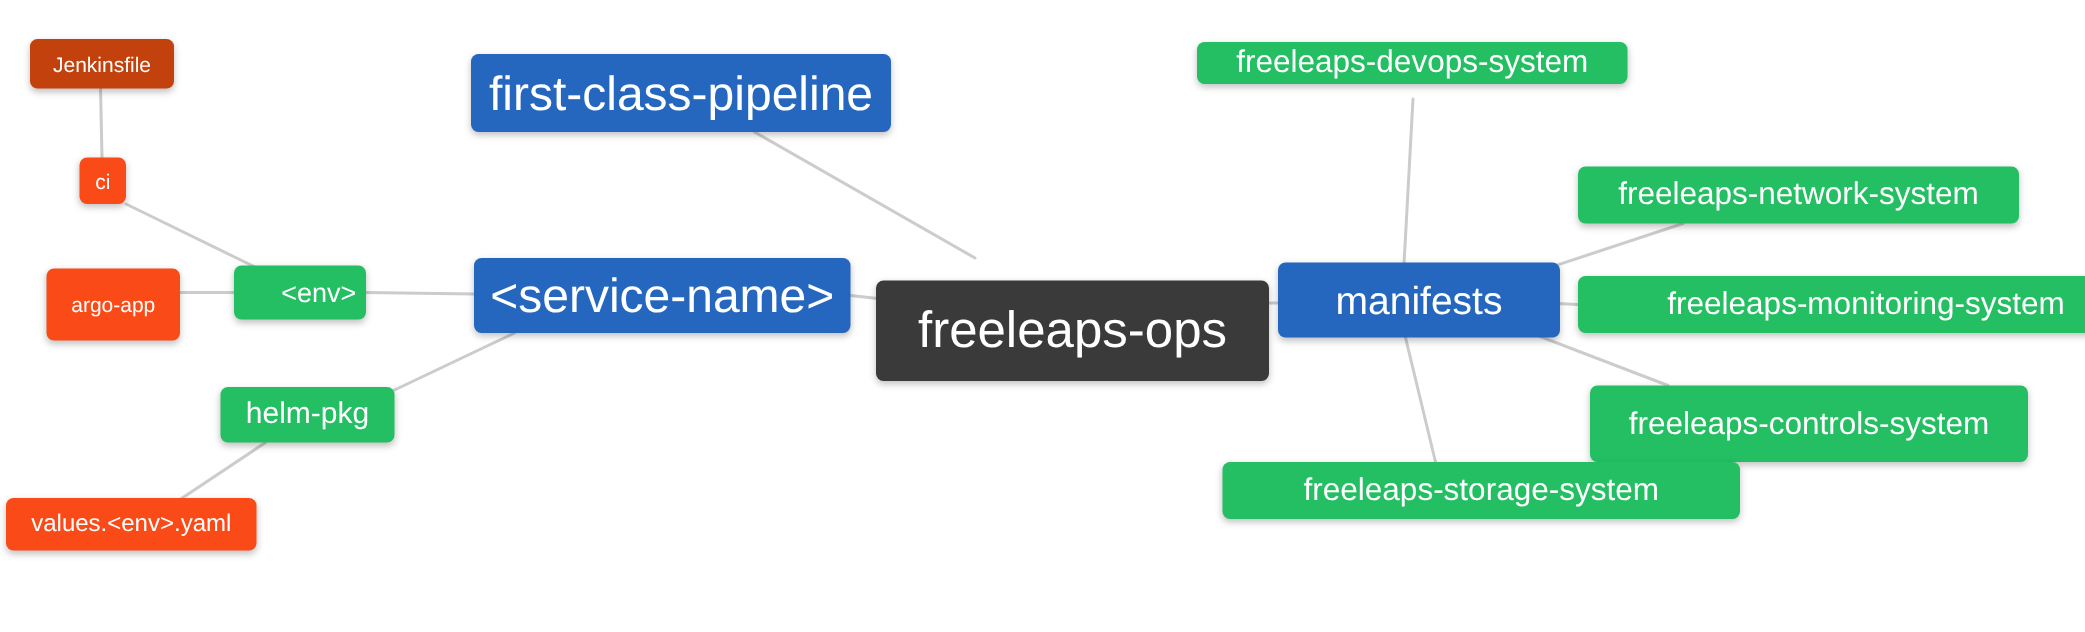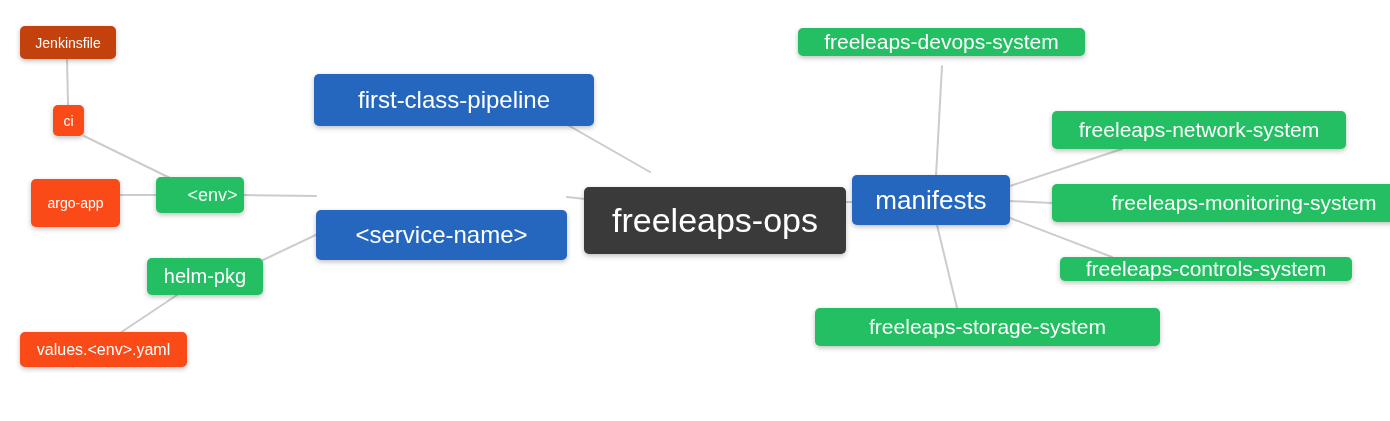--- a/index.html
+++ b/index.html
@@ -44,21 +44,21 @@
   .orange { background: #c2410c; }
   .red    { background: #fa4a17; }
   .dark   { background: #3a3a3a; }
 
   .fs-14 { font-size: 14px; }
   .fs-16 { font-size: 16px; }
   .fs-18 { font-size: 18px; padding-left: 25px; }
   .fs-20 { font-size: 20px; }
   .fs-21 { font-size: 21px; }
   .fs-26 { font-size: 26px; }
-  .fs-28 { font-size: 24px; margin-top: 38px; }
+  .fs-28 { font-size: 32px; }
   .fs-34 { font-size: 34px; }
 </style>
 </head>
 <body>
 
 <div class="canvas">
 
   <svg class="edge-layer" viewBox="0 0 1390 421" xmlns="http://www.w3.org/2000/svg">
     <line x1="67" y1="58" x2="68" y2="105"></line>
     <line x1="84" y1="136" x2="170" y2="178"></line>
@@ -76,22 +76,22 @@
     <line x1="937" y1="225" x2="957" y2="308"></line>
   </svg>
 
   <div class="node orange fs-14" style="left:20px;  top:26px;  width:96px;  height:33px;">Jenkinsfile</div>
   <div class="node red    fs-14" style="left:53px;  top:105px; width:31px;  height:31px;">ci</div>
   <div class="node red    fs-14" style="left:31px;  top:179px; width:89px;  height:48px;">argo-app</div>
   <div class="node green  fs-18" style="left:156px; top:177px; width:88px;  height:36px;">&lt;env&gt;</div>
   <div class="node blue   fs-28" style="left:314px; top:36px;  width:280px; height:52px;">first-class-pipeline</div>
   <div class="node blue   fs-28" style="left:316px; top:172px; width:251px; height:50px;">&lt;service-name&gt;</div>
   <div class="node green  fs-20" style="left:147px; top:258px; width:116px; height:37px;">helm-pkg</div>
-  <div class="node red    fs-16" style="left:20px;   top:332px; width:167px; height:35px;">values.&lt;env&gt;.yaml</div>
+  <div class="node red    fs-16" style="left:4px;   top:332px; width:167px; height:35px;">values.&lt;env&gt;.yaml</div>
   <div class="node dark   fs-34" style="left:584px; top:171px; width:262px; height:67px;margin-top:16px;">freeleaps-ops</div>
-  <div class="node blue   fs-26" style="left:852px; top:175px; width:158px; height:50px;text-align:right;">manifests</div>
+  <div class="node blue   fs-26" style="left:852px; top:175px; width:188px; height:50px;text-align:right;">manifests</div>
   <div class="node green  fs-21" style="left:798px; top:28px;  width:287px; height:28px;">freeleaps-devops-system</div>
   <div class="node green  fs-21" style="left:1052px;top:111px; width:294px; height:38px;">freeleaps-network-system</div>
   <div class="node green  fs-21" style="left:1052px;top:184px; width:384px; height:38px;">freeleaps-monitoring-system</div>
-  <div class="node green  fs-21" style="left:1060px;top:257px; width:292px; height:24px;">freeleaps-controls-system</div>
+  <div class="node green  fs-21" style="left:1060px;top:257px; width:292px; height:51px;">freeleaps-controls-system</div>
   <div class="node green  fs-21" style="left:815px; top:308px; width:345px; height:38px;">freeleaps-storage-system</div>
 
 </div>
 
 </body></html>

